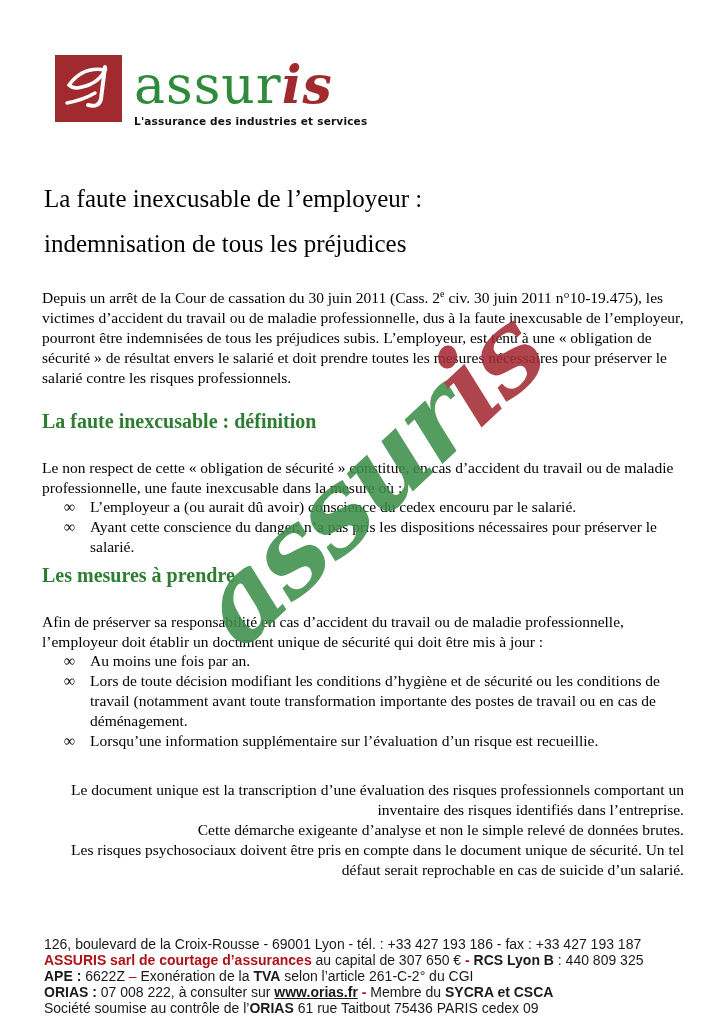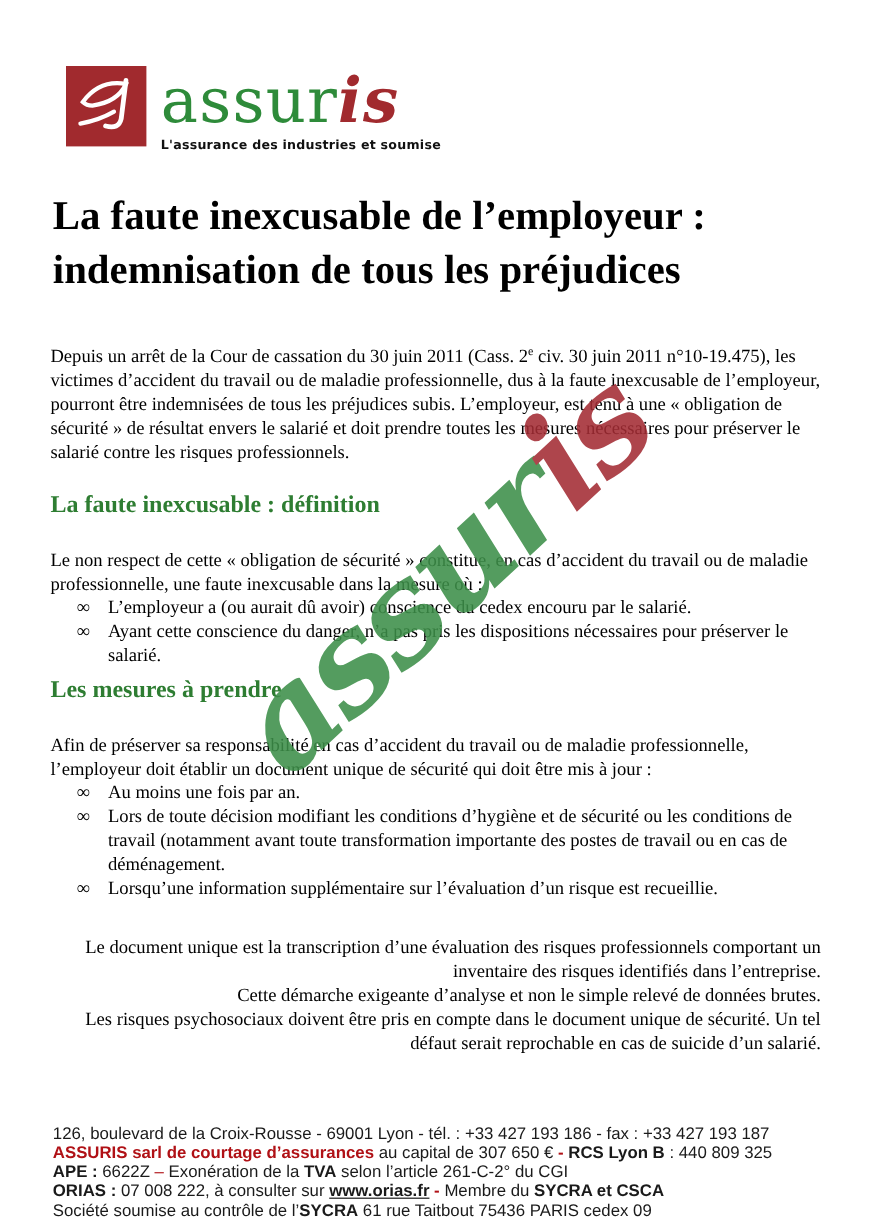--- a/index.html
+++ b/index.html
@@ -12,22 +12,22 @@
   .logo { position:absolute; left:55px; top:55px; display:flex; }
   .logo-square { width:67px; height:67px; background:#a12a2e; flex:0 0 auto; }
   .logo-text { margin-left:12px; padding-top:4px; }
   .wordmark { font-family:"DejaVu Serif", serif; font-size:52px; line-height:52px; letter-spacing:1px; white-space:nowrap; }
   .wordmark .wm-green { color:#2e8b3a; }
   .wordmark .wm-red { color:#a12a2e; font-style:italic; font-weight:bold; }
   .tagline { font-family:"DejaVu Sans", sans-serif; font-size:10.5px; font-weight:bold; color:#111; margin-top:4px; letter-spacing:0.2px; }
 
   
   .title {
-    position:absolute; left:44px; top:158px; width:660px;
-    font-size:34px; font-weight:bold; line-height:45px; color:#000;
+    position:absolute; left:44px; top:176px; width:660px;
+    font-size:25px; font-weight:normal; line-height:45px; color:#000;
   }
 
   
   .para { position:absolute; left:42px; width:642px; font-size:15.5px; line-height:20px; }
   .sup { vertical-align:super; font-size:10px; line-height:0; }
   .section-heading {
     position:absolute; left:42px; width:642px;
     font-size:20px; font-weight:bold; color:#2e7d32;
   }
   ul.bullets { position:absolute; left:42px; width:642px; list-style:none; margin:0; padding:0;
@@ -66,21 +66,21 @@
       <span>
         <svg viewBox="0 0 67 67" width="67" height="67" aria-hidden="true">
           <path d="M14 30 Q28 11 50 15 Q43 30 22 33 Q17 33 14 30 Z" fill="none" stroke="#ffffff" stroke-width="3.5"></path>
           <path d="M50 12 L46 44 Q44 53 33 50" fill="none" stroke="#ffffff" stroke-width="4" stroke-linecap="round"></path>
           <path d="M12 48 Q28 45 40 38" fill="none" stroke="#ffffff" stroke-width="3.5" stroke-linecap="round"></path>
         </svg>
       </span>
     </div>
     <div class="logo-text">
       <div class="wordmark"><span class="wm-green">assur</span><span class="wm-red">is</span></div>
-      <div class="tagline">L'assurance des industries et soumise</div>
+      <div class="tagline">L'assurance des industries et services</div>
     </div>
   </div>
 
   <div class="title">
     <div>La faute inexcusable de l’employeur :</div>
     <div>indemnisation de tous les préjudices</div>
   </div>
 
   <div class="para" style="top:288px;"><span>Depuis un arrêt de la Cour de cassation du 30 juin 2011 (Cass. 2</span><span class="sup">e</span><span> civ. 30 juin 2011 n°10-19.475), les victimes d’accident du travail ou de maladie professionnelle, dus à la faute inexcusable de l’employeur, pourront être indemnisées de tous les préjudices subis. L’employeur, est tenu à une « obligation de sécurité » de résultat envers le salarié et doit prendre toutes les mesures nécessaires pour préserver le salarié contre les risques professionnels.</span></div>
 
@@ -109,16 +109,16 @@
     <div>Les risques psychosociaux doivent être pris en compte dans le document unique de sécurité. Un tel défaut serait reprochable en cas de suicide d’un salarié.</div>
   </div>
 
   <div class="watermark"><span class="wm-g">assur</span><span class="wm-r">is</span></div>
 
   <div class="footer">
     <div>126, boulevard de la Croix-Rousse - 69001 Lyon - tél. : +33 427 193 186 - fax : +33 427 193 187</div>
     <div><span class="b red">ASSURIS sarl de courtage d’assurances</span><span> au capital de 307 650 € </span><span class="b red">-</span><span class="b"> RCS Lyon B</span><span> : 440 809 325</span></div>
     <div><span class="b">APE :</span><span> 6622Z </span><span class="red">–</span><span> Exonération de la </span><span class="b">TVA</span><span> selon l’article 261-C-2° du CGI</span></div>
     <div><span class="b">ORIAS :</span><span> 07 008 222, à consulter sur </span><span class="b u">www.orias.fr</span><span class="b red"> - </span><span>Membre du </span><span class="b">SYCRA et CSCA</span></div>
-    <div><span>Société soumise au contrôle de l’</span><span class="b">SYCRA</span><span> 61 rue Taitbout 75436 PARIS cedex 09</span></div>
+    <div><span>Société soumise au contrôle de l’</span><span class="b">ORIAS</span><span> 61 rue Taitbout 75436 PARIS cedex 09</span></div>
   </div>
 
 </div>
 
 </body></html>

